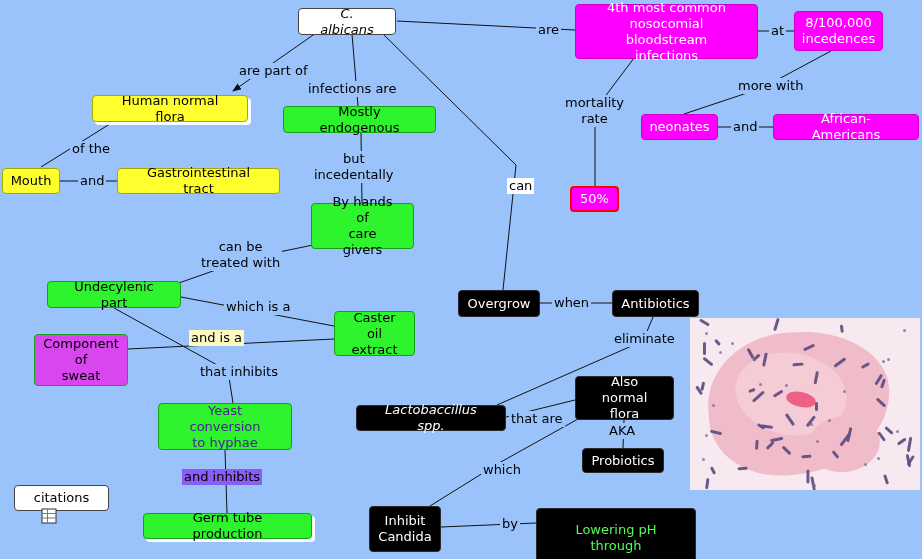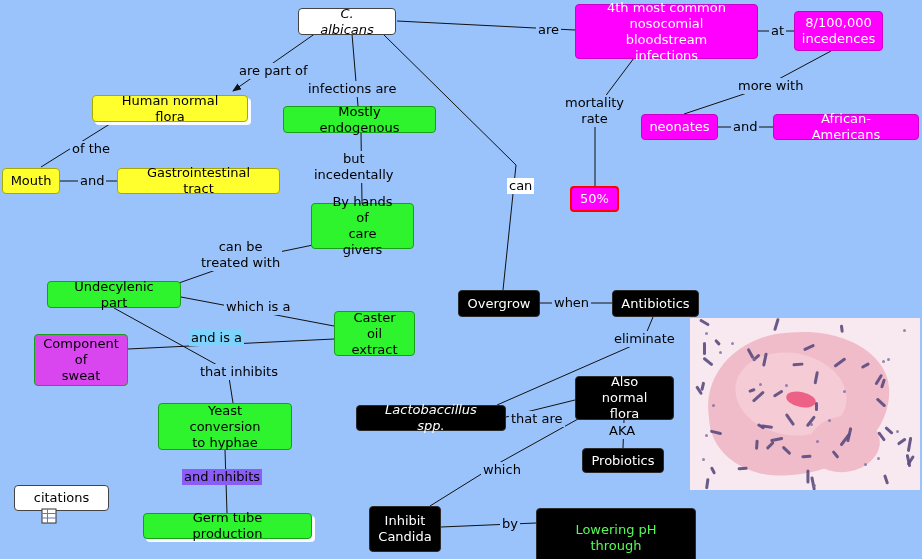--- a/index.html
+++ b/index.html
@@ -178,21 +178,21 @@
       <div class="edge-label" style="left: 199px; top: 239px; background: rgb(154, 195, 251);">
         <div class="line">can be</div>
         <div class="line">treated with</div>
       </div>
       <div class="edge-label" style="left: 552px; top: 295px; background: rgb(154, 195, 251);">
         <div class="line">when</div>
       </div>
       <div class="edge-label" style="left: 224px; top: 299px; background: rgb(154, 195, 251);">
         <div class="line">which is a</div>
       </div>
-      <div class="edge-label" style="left: 189px; top: 330px; background: #7dd3fc;">
+      <div class="edge-label" style="left: 189px; top: 330px; background: #fef9c3;">
         <div class="line">and is a</div>
       </div>
       <div class="edge-label" style="left: 612px; top: 331px; background: rgb(154, 195, 251);">
         <div class="line">eliminate</div>
       </div>
       <div class="edge-label" style="left: 198px; top: 364px; background: rgb(154, 195, 251);">
         <div class="line">that inhibits</div>
       </div>
       <div class="edge-label" style="left: 509px; top: 411px; background: rgb(154, 195, 251);">
         <div class="line">that are</div>
@@ -265,21 +265,21 @@
         <div class="line">Component</div>
         <div class="line">of sweat</div>
       </div>
       <div class="node italic" style="left: 356px; top: 405px; width: 150px; height: 26px; background: rgb(0, 0, 0); color: rgb(255, 255, 255); border-color: rgb(42, 42, 42);">
         <div class="line">Lactobaccillus spp.</div>
       </div>
       <div class="node" style="left: 575px; top: 376px; width: 99px; height: 44px; background: rgb(0, 0, 0); color: rgb(255, 255, 255); border-color: rgb(42, 42, 42);">
         <div class="line">Also normal</div>
         <div class="line">flora</div>
       </div>
-      <div class="node" style="left: 158px; top: 403px; width: 134px; height: 47px; background: rgb(46, 244, 46); color: #000000; border-color: rgb(23, 160, 23);">
+      <div class="node" style="left: 158px; top: 403px; width: 134px; height: 47px; background: rgb(46, 244, 46); color: #4c1d95; border-color: rgb(23, 160, 23);">
         <div class="line">Yeast conversion</div>
         <div class="line">to hyphae</div>
       </div>
       <div class="node" style="left: 582px; top: 448px; width: 82px; height: 25px; background: rgb(0, 0, 0); color: rgb(255, 255, 255); border-color: rgb(42, 42, 42);">
         <div class="line">Probiotics</div>
       </div>
       <div class="node" style="left: 14px; top: 485px; width: 95px; height: 26px; background: rgb(255, 255, 255); color: #000000; border-color: rgb(68, 68, 68);">
         <div class="line">citations</div>
       </div>
       <div class="node shadow" style="left: 143px; top: 513px; width: 169px; height: 26px; background: rgb(46, 244, 46); color: rgb(0, 0, 0); border-color: rgb(23, 160, 23);">

